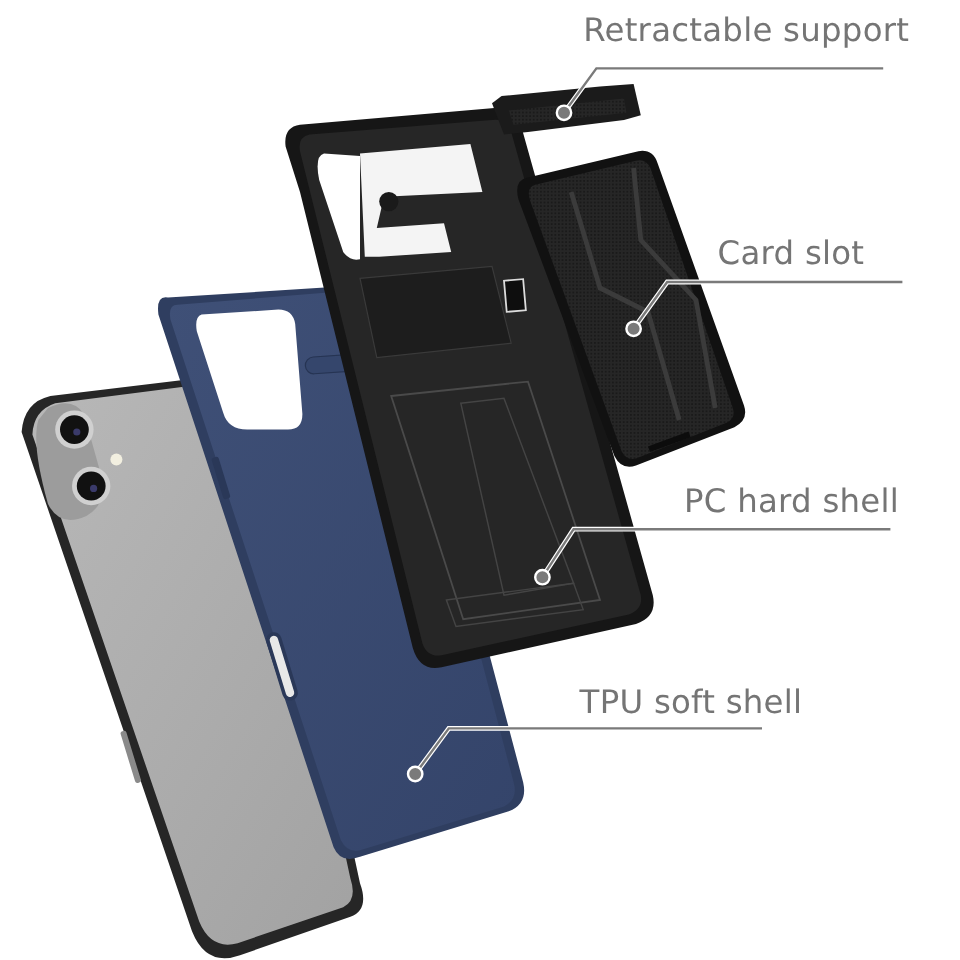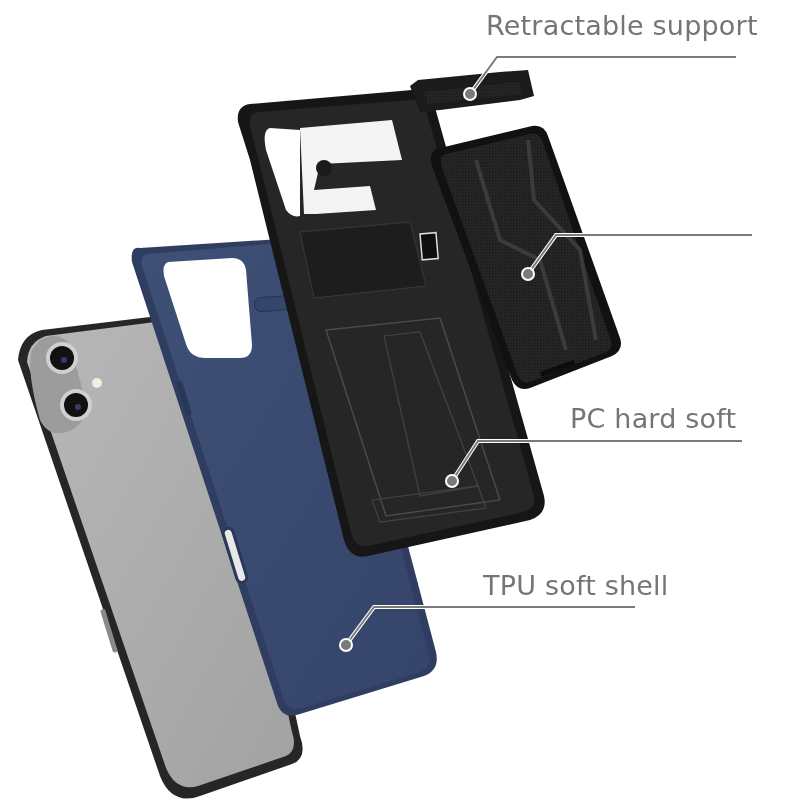--- a/index.html
+++ b/index.html
@@ -114,15 +114,16 @@
       <circle cx="452" cy="481" r="6" fill="#7a7a7a" stroke="#ffffff" stroke-width="2"></circle>
     </g>
     <g>
       <polyline points="346,645 374,607 635,607" fill="none" stroke="#ffffff" stroke-width="4"></polyline>
       <polyline points="346,645 374,607 635,607" fill="none" stroke="#7a7a7a" stroke-width="2"></polyline>
       <circle cx="346" cy="645" r="6" fill="#7a7a7a" stroke="#ffffff" stroke-width="2"></circle>
     </g>
   </svg>
 
   <div class="label" style="left:486px; top:12px;text-align:center;">Retractable support</div>
-  <div class="label" style="left:570px; top:405px;">PC hard soft</div>
+  <div class="label" style="left:598px; top:198px;">Card slot</div>
+  <div class="label" style="left:570px; top:405px;">PC hard shell</div>
   <div class="label" style="left:459px; top:572px;margin-left:24px;">TPU soft shell</div>
 </div>
 
 </body></html>

